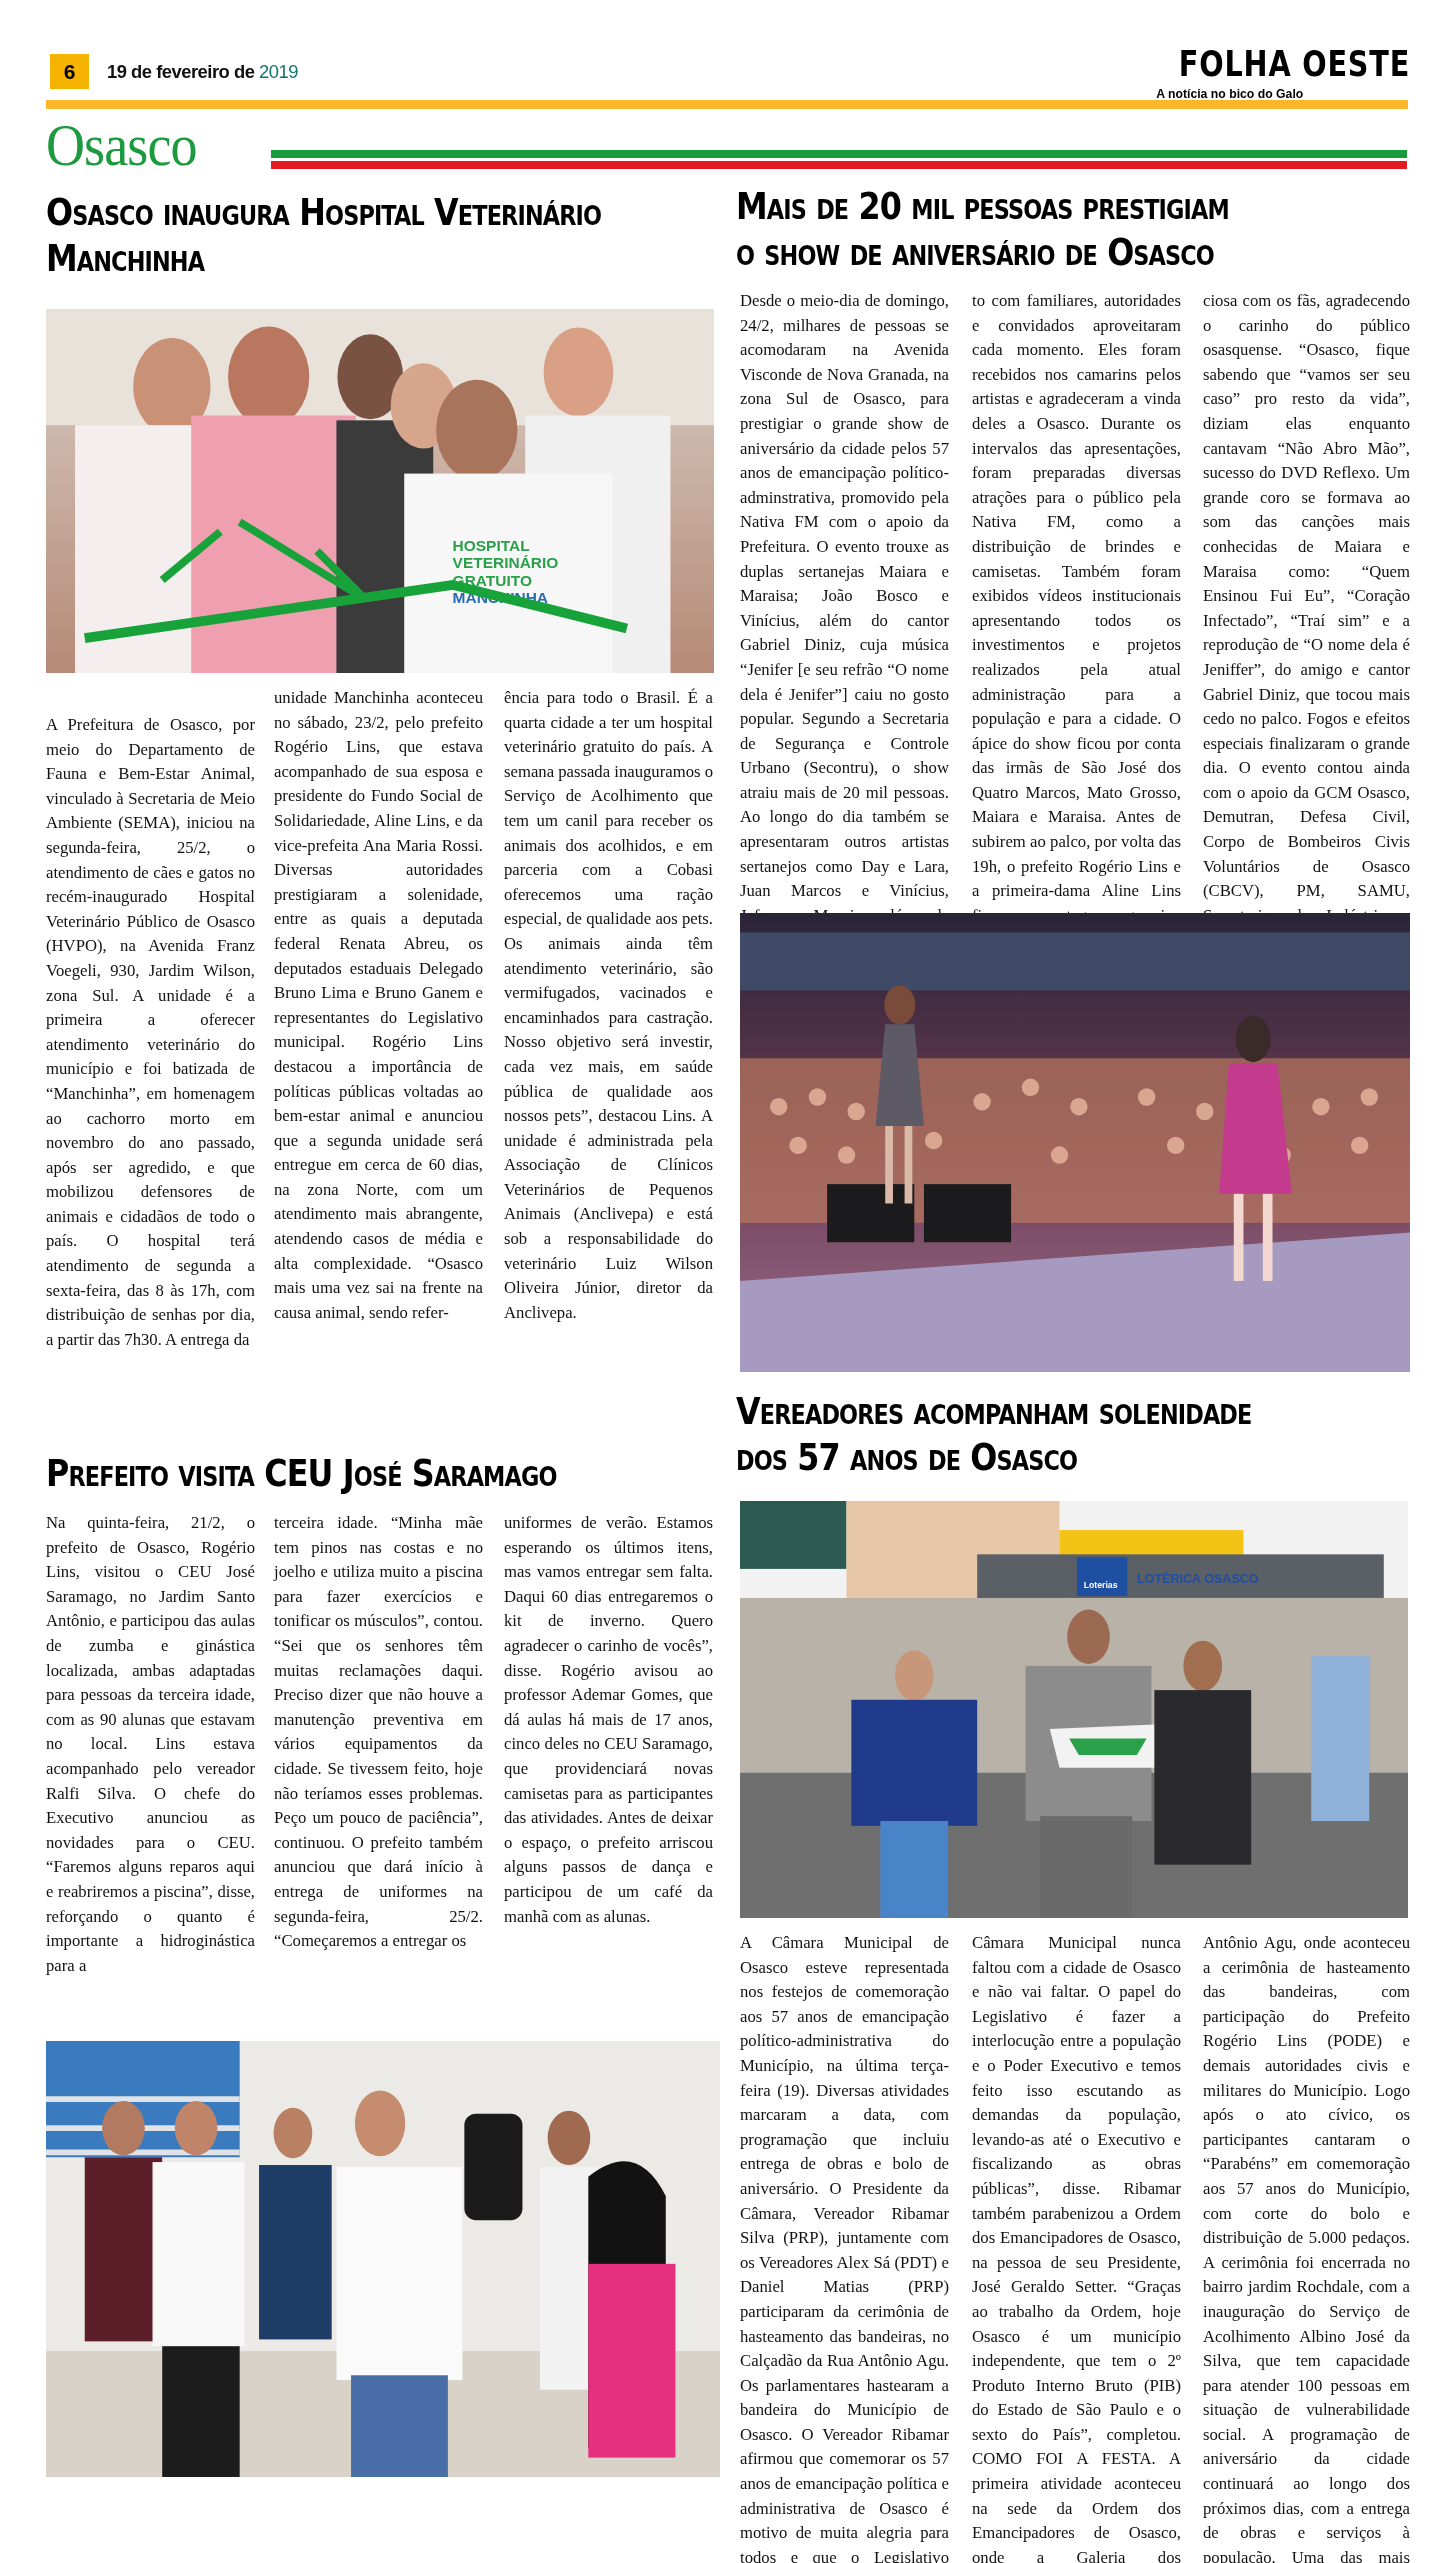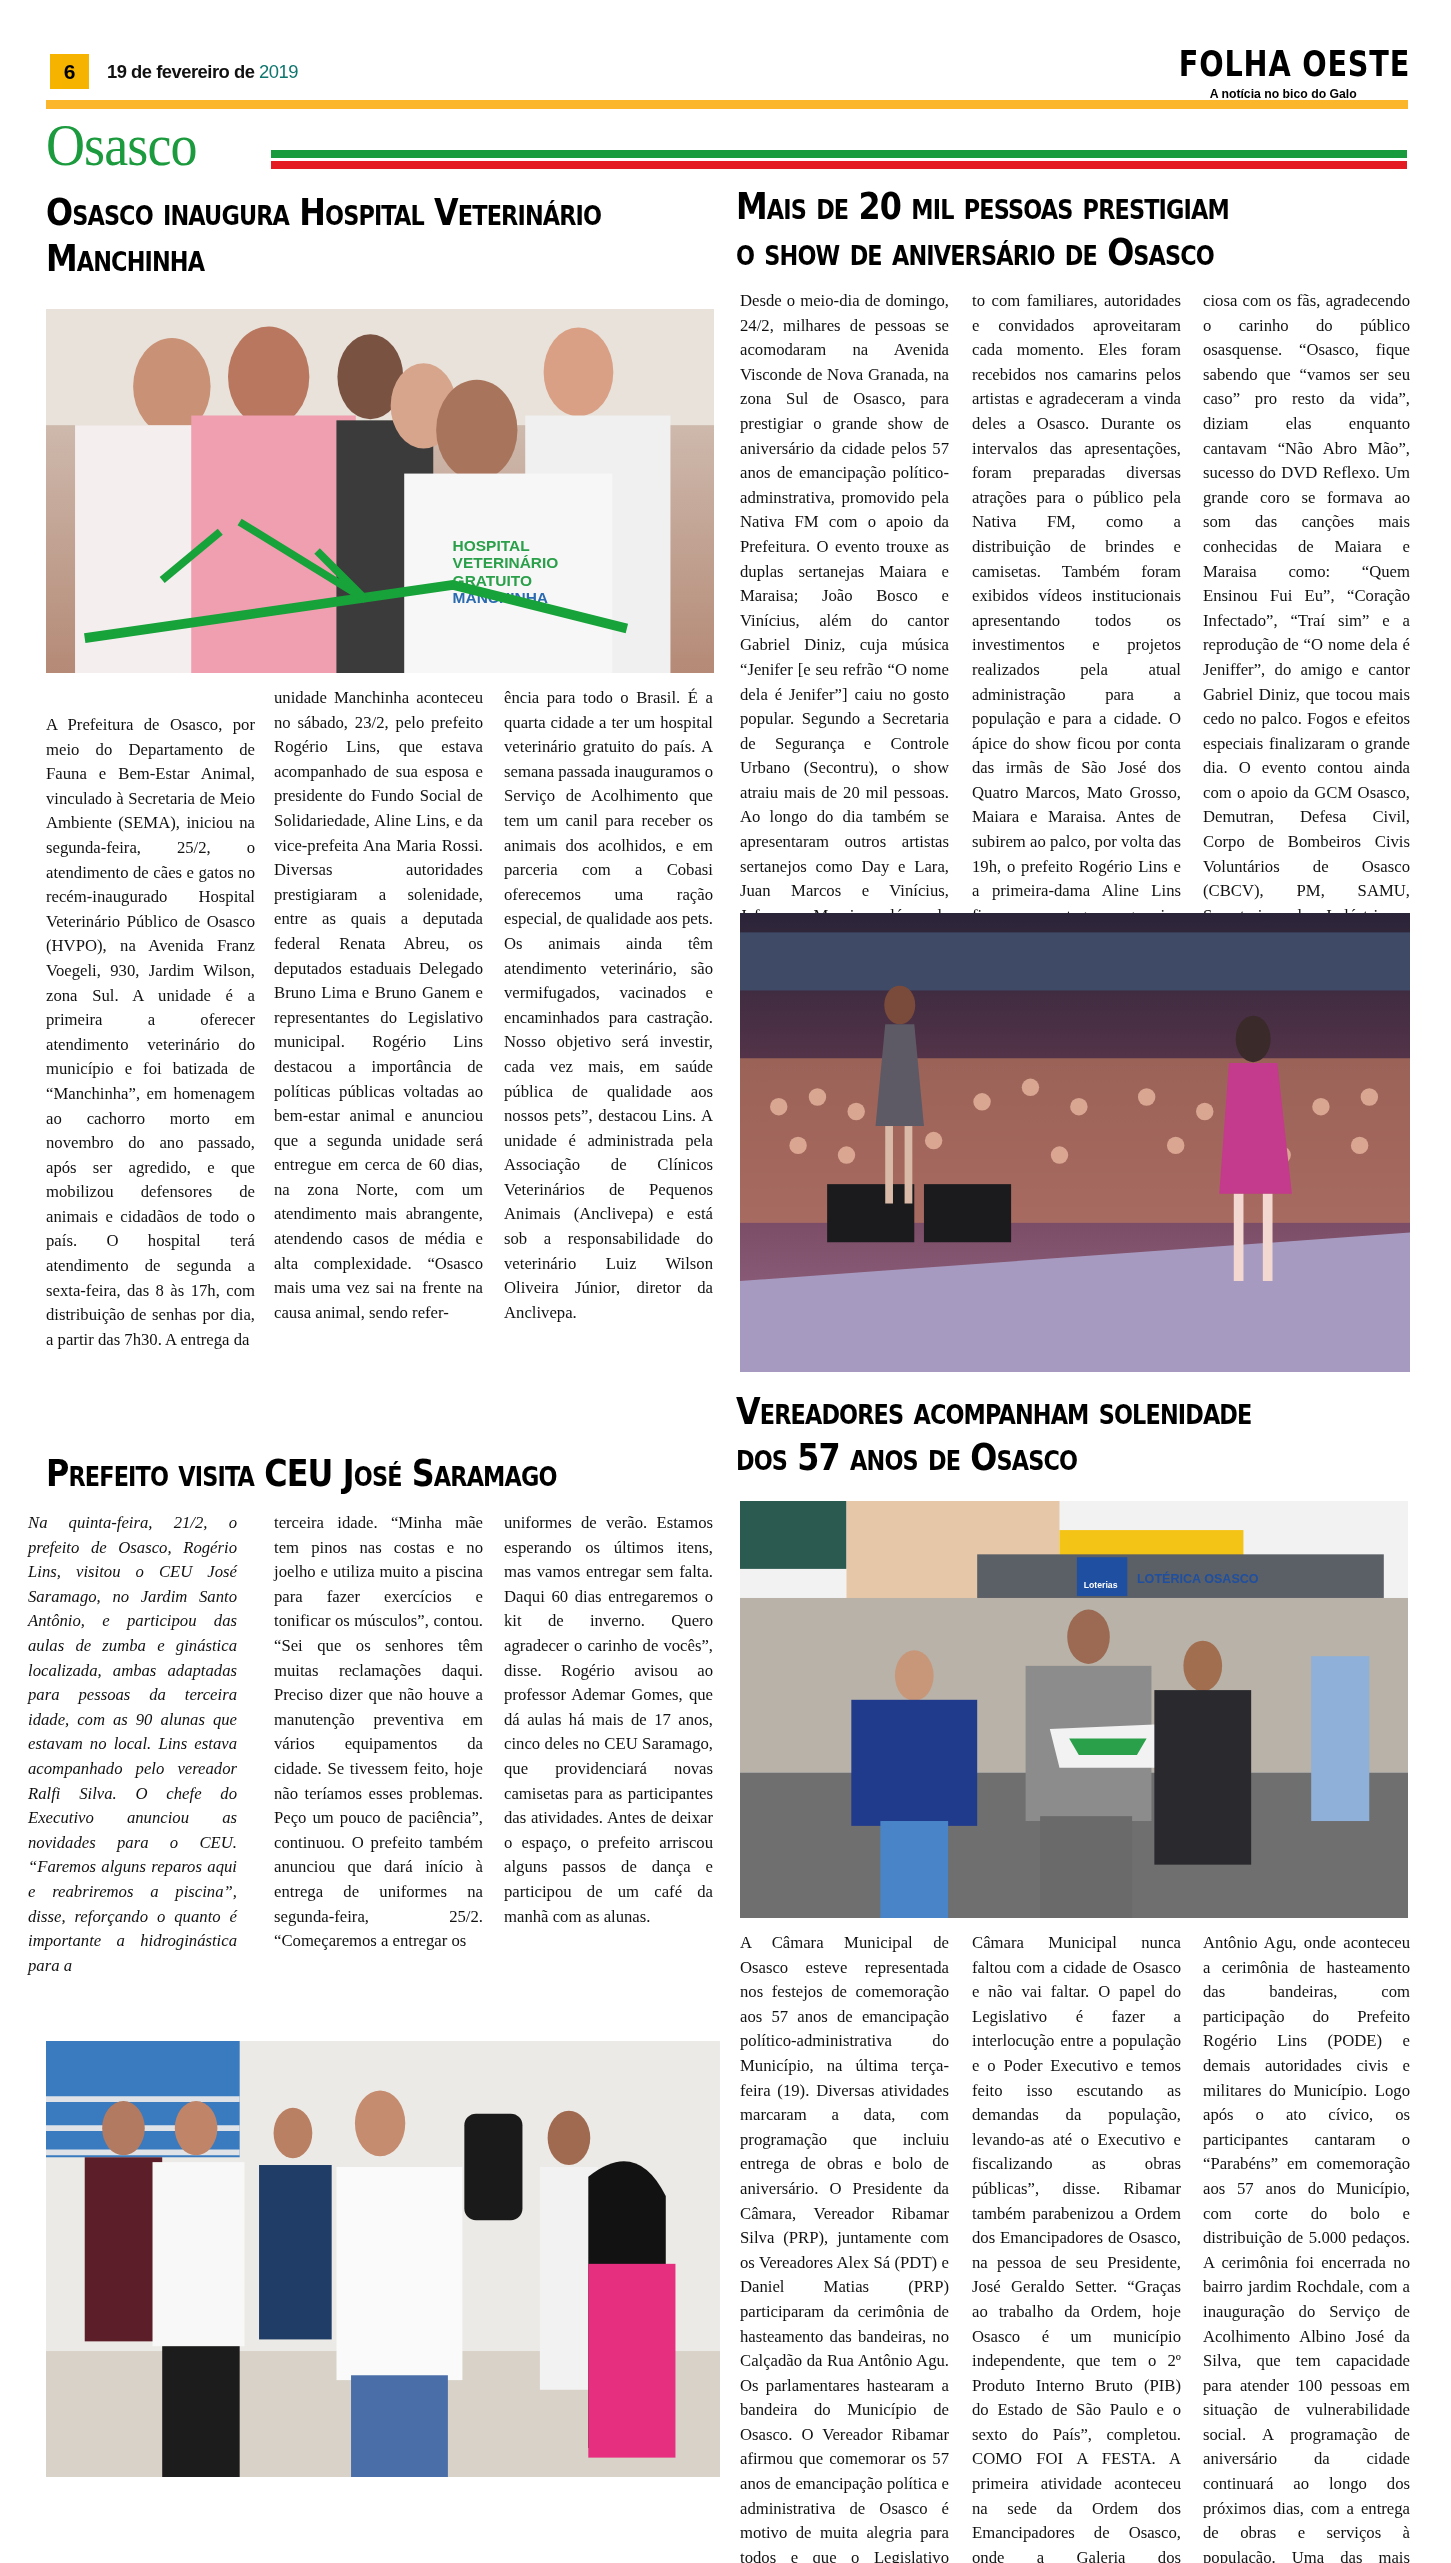--- a/index.html
+++ b/index.html
@@ -2,21 +2,21 @@
 <html><head>
 <meta charset="utf-8">
 <style>
   html, body { margin:0; padding:0; background:#ffffff; }
   body { width:1451px; height:2563px; position:relative; overflow:hidden; font-family:"Liberation Serif", serif; color:#111; }
   .abs { position:absolute; }
   
   .page-num { left:50px; top:54px; width:39px; height:35px; background:#f6b400; color:#000; font:bold 21px "Liberation Sans", sans-serif; display:flex; align-items:center; justify-content:center; }
   .date { left:107px; top:61px; font:bold 18.4px "Liberation Sans", sans-serif; letter-spacing:-0.5px; color:#111; }
   .date .year { color:#0f766e; font-weight:normal; }
-  .brand { right:41px; top:45px; text-align:center; }
+  .brand { right:41px; top:45px; text-align:left; }
   .brand-name { font:bold 35px "DejaVu Sans", sans-serif; letter-spacing:1px; transform:scaleX(0.82); transform-origin:right; line-height:39px; color:#000; }
   .brand-tag { font:bold 13.6px "Liberation Sans", sans-serif; transform:scaleX(0.9); transform-origin:right; color:#000; margin-top:1.9px; }
   .rule-yellow { left:46px; top:100px; width:1362px; height:8.7px; background:#fbb62c; }
   .section { left:46px; top:111px; font:60px "Liberation Serif", serif; color:#1c9a3e; transform:scaleX(0.9); transform-origin:left; line-height:68px; letter-spacing:-1px; }
   .rule-green { left:271px; top:150px; width:1136px; height:7.7px; background:#179b3c; }
   .rule-red { left:271px; top:161px; width:1136px; height:7.7px; background:#e51b23; }
   
   .headline { font:bold 37px "DejaVu Sans", sans-serif; font-variant:small-caps; letter-spacing:-1px; line-height:46px; color:#000; transform:scaleX(0.86); transform-origin:left; white-space:nowrap; }
   .h1 { left:46px; top:190px; }
   .h2 { left:736px; top:184px; }
@@ -146,21 +146,21 @@
     <ellipse cx="530" cy="130" rx="18" ry="24" fill="#3a2a2a"></ellipse>
     <path d="M505 155 L555 155 L570 290 L495 290 Z" fill="#c43a8c"></path>
     <rect x="510" y="290" width="10" height="90" fill="#f2d8d0"></rect>
       <rect x="540" y="290" width="10" height="90" fill="#f2d8d0"></rect>
   </svg>
 </div>
 
 <div class="abs headline h3">
   <div>Prefeito visita CEU José Saramago</div>
 </div>
-<div class="abs col" style="left:28px;top:1511px;width:209px;font-style:italic;">
+<div class="abs col" style="left:46px;top:1511px;width:209px;">
     <p>Na quinta-feira, 21/2, o prefeito de Osasco, Rogério Lins, visitou o CEU José Saramago, no Jardim Santo Antônio, e participou das aulas de zumba e ginástica localizada, ambas adaptadas para pessoas da terceira idade, com as 90 alunas que estavam no local. Lins estava acompanhado pelo vereador Ralfi Silva. O chefe do Executivo anunciou as novidades para o CEU. “Faremos alguns reparos aqui e reabriremos a piscina”, disse, reforçando o quanto é importante a hidroginástica para a</p>
   </div>
 <div class="abs col" style="left:274px;top:1511px;width:209px;">
     <p>terceira idade. “Minha mãe tem pinos nas costas e no joelho e utiliza muito a piscina para fazer exercícios e tonificar os músculos”, contou. “Sei que os senhores têm muitas reclamações daqui. Preciso dizer que não houve a manutenção preventiva em vários equipamentos da cidade. Se tivessem feito, hoje não teríamos esses problemas. Peço um pouco de paciência”, continuou. O prefeito também anunciou que dará início à entrega de uniformes na segunda-feira, 25/2. “Começaremos a entregar os</p>
   </div>
 <div class="abs col" style="left:504px;top:1511px;width:209px;">
     <p>uniformes de verão. Estamos esperando os últimos itens, mas vamos entregar sem falta. Daqui 60 dias entregaremos o kit de inverno. Quero agradecer o carinho de vocês”, disse. Rogério avisou ao professor Ademar Gomes, que dá aulas há mais de 17 anos, cinco deles no CEU Saramago, que providenciará novas camisetas para as participantes das atividades. Antes de deixar o espaço, o prefeito arriscou alguns passos de dança e participou de um café da manhã com as alunas.</p>
   </div>
 <div class="abs photo" style="left:46px;top:2041px;width:674px;height:436px;">
   <svg viewBox="0 0 696 450" preserveAspectRatio="none">

